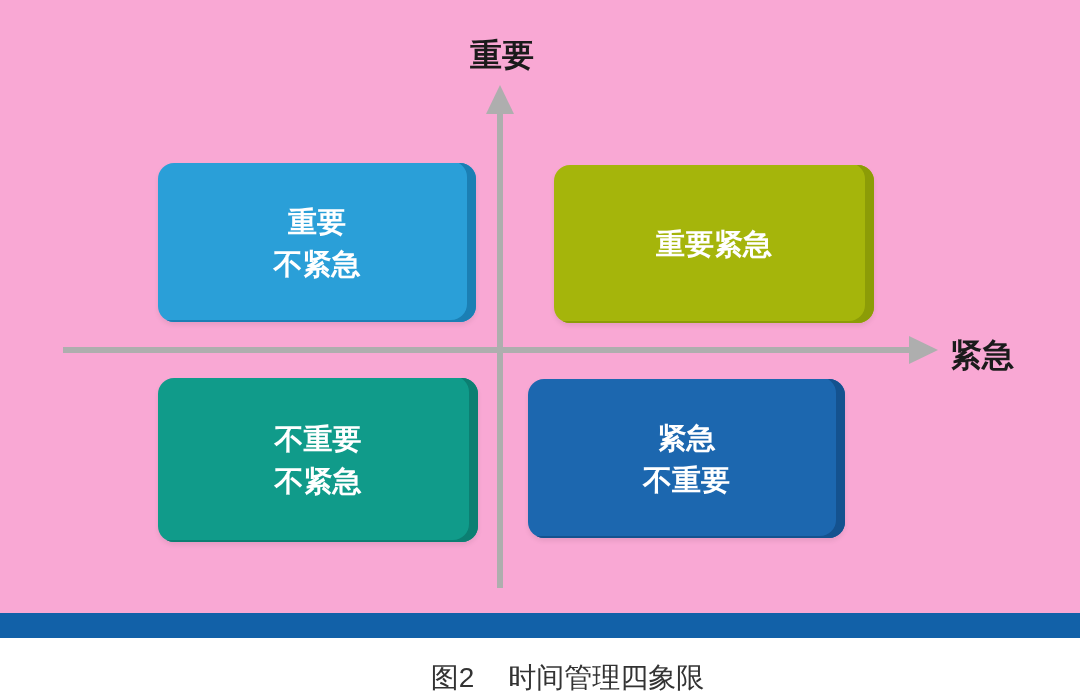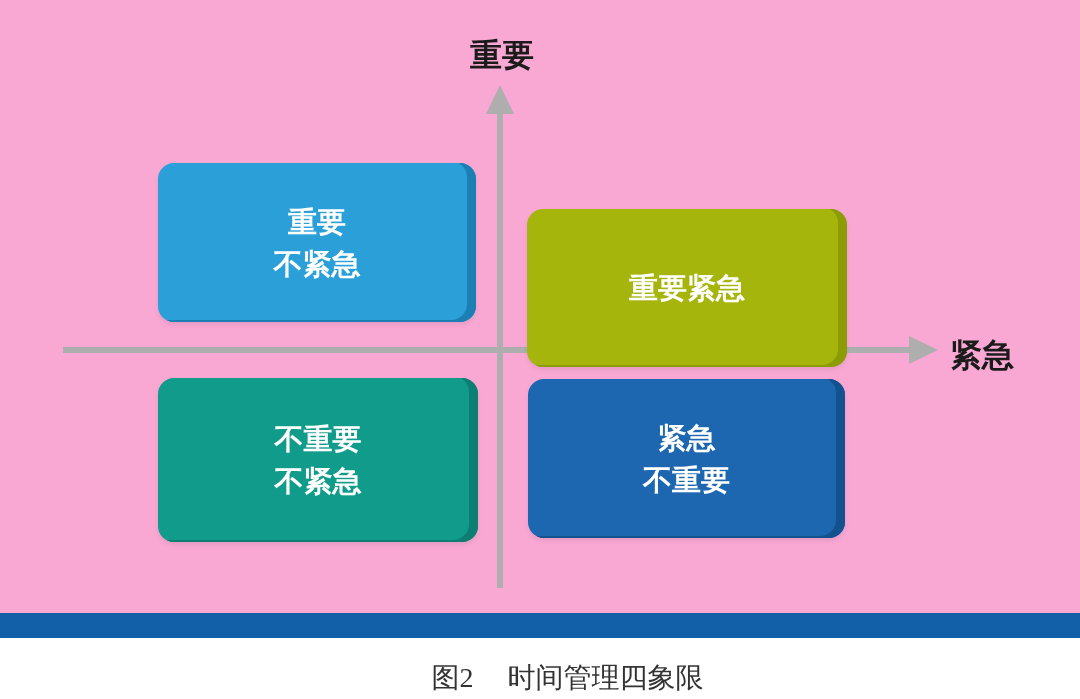--- a/index.html
+++ b/index.html
@@ -49,22 +49,22 @@
     align-items: center;
     justify-content: center;
     color: #ffffff;
     font-weight: bold;
     font-size: 29px;
     line-height: 42px;
     text-align: center;
   }
   .q.tl { left: 158px; top: 163px; width: 318px; height: 159px;
           box-shadow: inset -9px -2px 0 #1b7fb4, 0 3px 5px rgba(0,0,0,0.08); }
-  .q.tr { left: 527px; top: 165px; width: 320px; height: 158px;
-          box-shadow: inset -9px -2px 0 #8c9c07, 0 3px 5px rgba(0,0,0,0.08); margin-top: 44px; }
+  .q.tr { left: 554px; top: 165px; width: 320px; height: 158px;
+          box-shadow: inset -9px -2px 0 #8c9c07, 0 3px 5px rgba(0,0,0,0.08); }
   .q.bl { left: 158px; top: 378px; width: 320px; height: 164px;
           box-shadow: inset -9px -2px 0 #0c7f72, 0 3px 5px rgba(0,0,0,0.08); }
   .q.br { left: 528px; top: 379px; width: 317px; height: 159px;
           box-shadow: inset -9px -2px 0 #14528f, 0 3px 5px rgba(0,0,0,0.08); }
   .q span { display: block; }
   
   .white-strip {
     position: absolute;
     left: 0; top: 638px;
     width: 100%; height: 61px;
@@ -79,21 +79,20 @@
   .caption {
     position: absolute;
     left: 0; top: 659px;
     width: 100%;
     padding-left: 55px;
     box-sizing: border-box;
     text-align: center;
     font-size: 28px;
     color: #333333;
     white-space: nowrap;
-    font-family: Liberation Serif, serif;
   }
   .caption .fig { margin-right: 34px; }
 </style>
 </head>
 <body>
 
 <div class="canvas">
 
   <div class="axis-label v-axis-label">重要</div>
   <div class="arrow arrow-up"></div>

